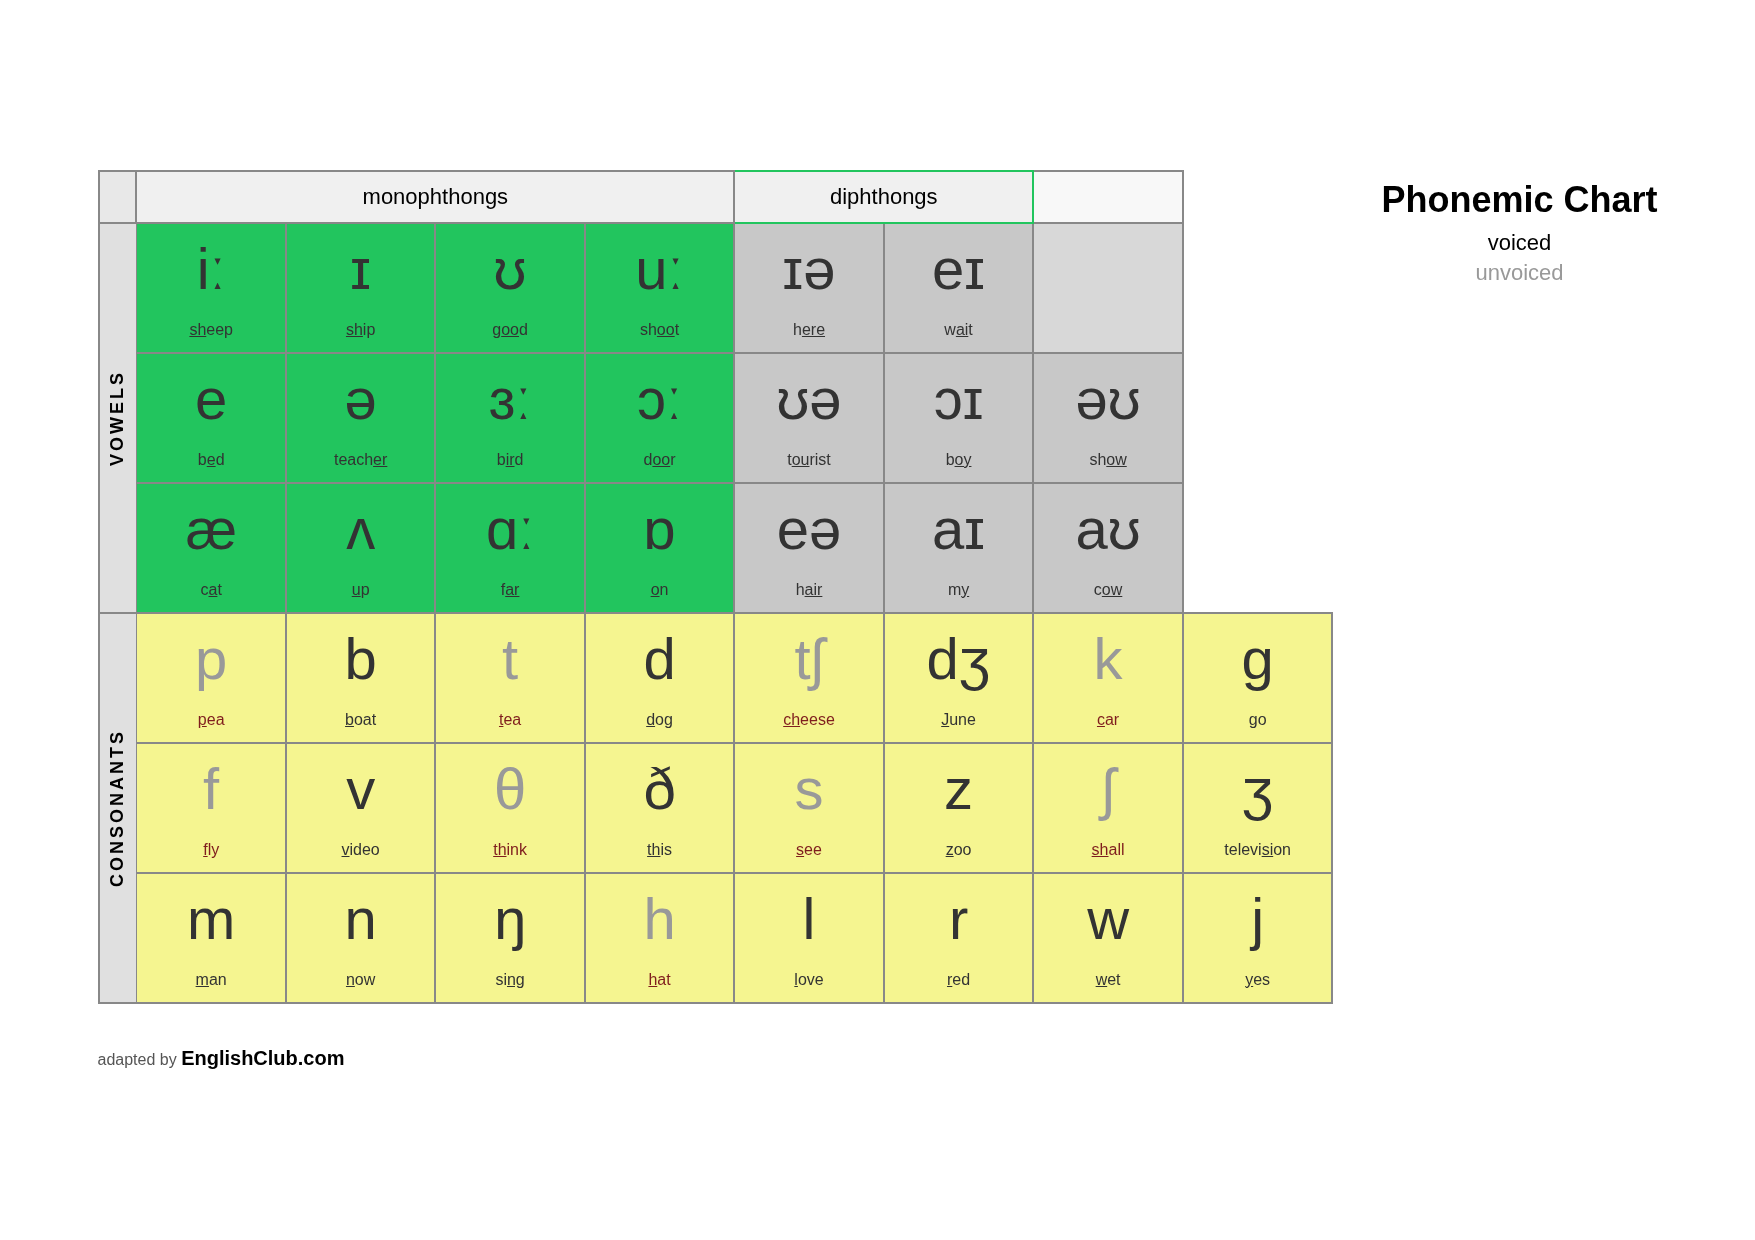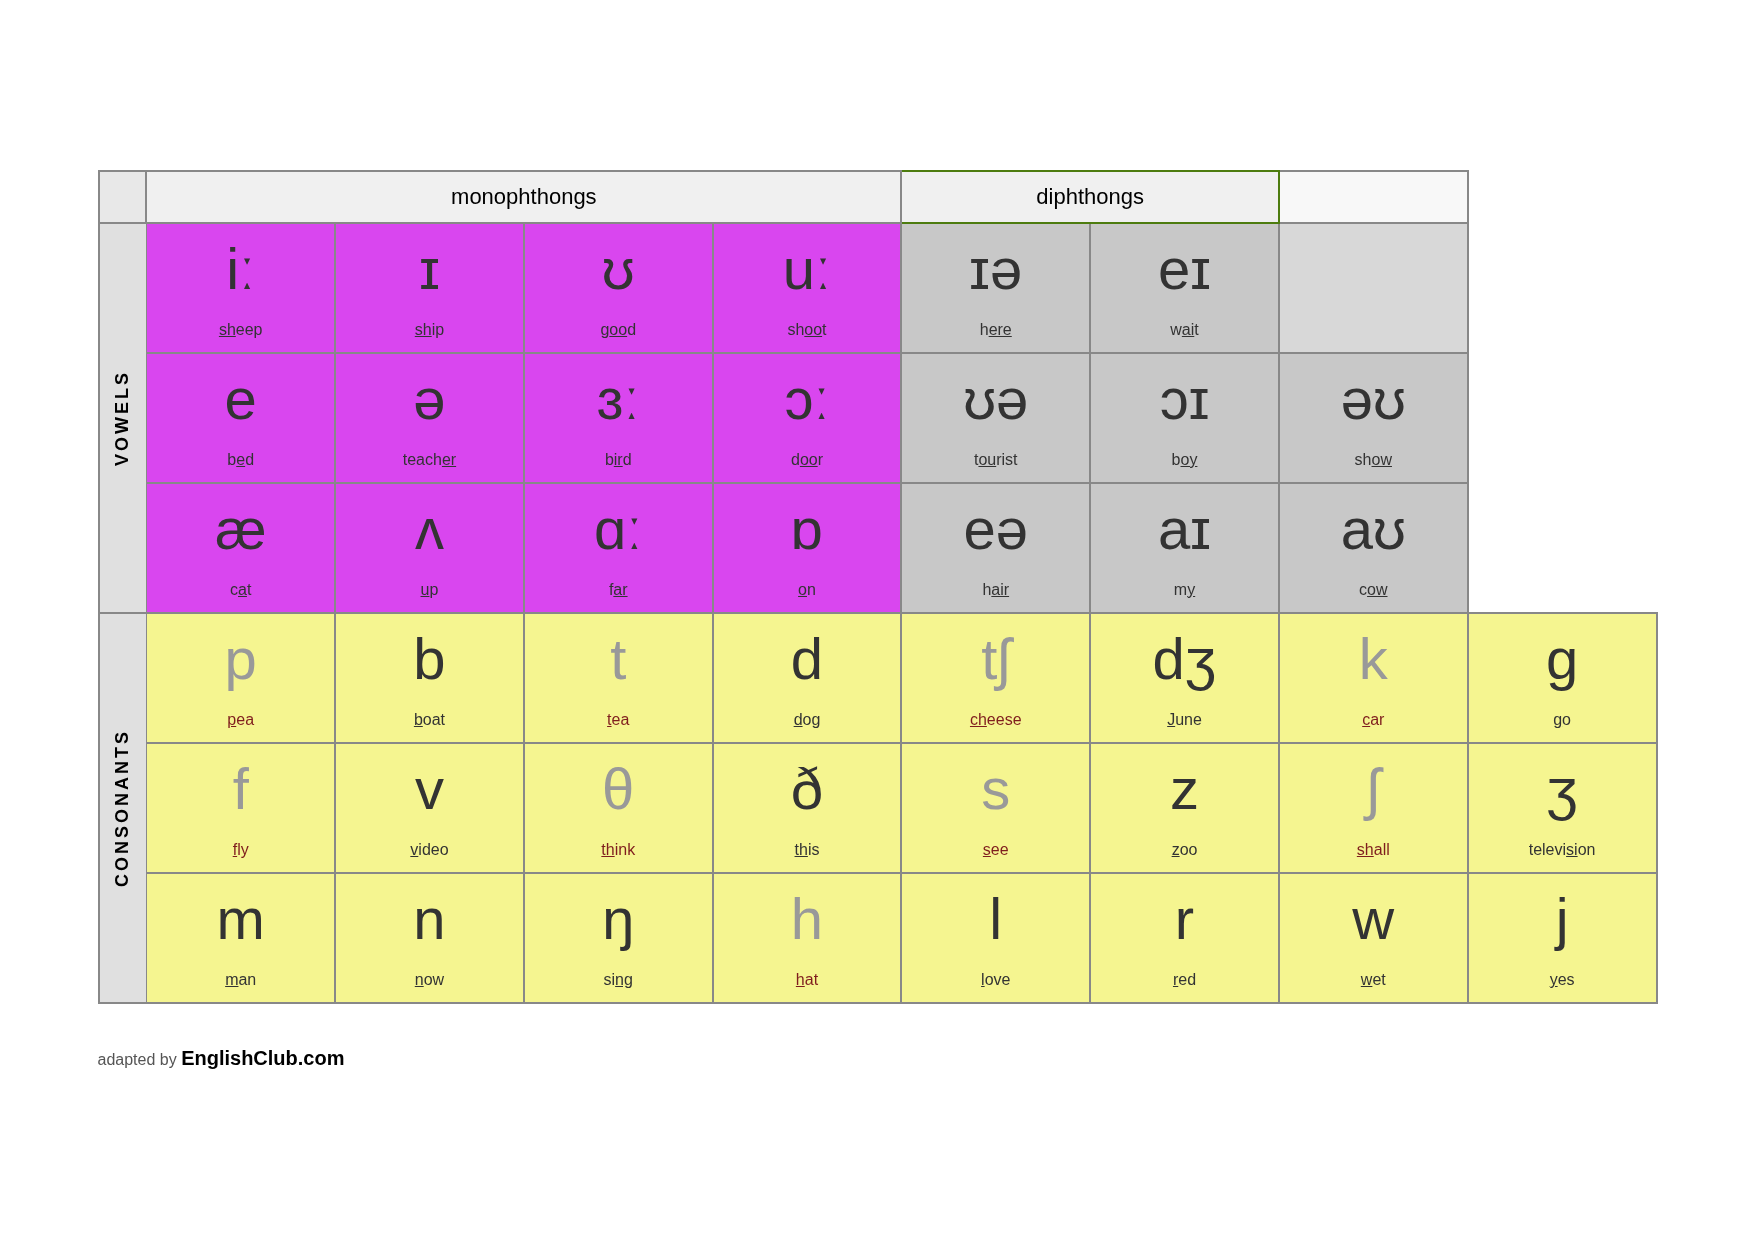--- a/index.html
+++ b/index.html
@@ -72,21 +72,21 @@
       background: #e8e8e8;
       font-size: 20px;
       font-weight: normal;
       padding: 10px 5px;
     }
     .header-main {
       background: #f0f0f0 !important;
       font-size: 22px !important;
     }
     .vowel-cell {
-      background: #d946ef;
+      background: #22c55e;
       width: 150px;
       height: 130px;
       padding: 8px 4px;
     }
     .consonant-cell {
       background: #f5f590;
       width: 150px;
       height: 130px;
       padding: 8px 4px;
     }
@@ -138,21 +138,21 @@
 
 <div class="page-container">
   <div class="top-section">
     <div class="chart-wrapper">
       <table>
 
         <thead>
           <tr class="header-row">
             <th class="empty-cell" style="width:38px; border:2px solid #888;"></th>
             <th colspan="4" class="header-main" style="border:2px solid #888; background:#e8e8e8; font-size:22px; padding:12px;">monophthongs</th>
-            <th colspan="2" class="header-main" style="border:2px solid #4d7c0f; background:#c8c8c8; font-size:22px; padding:12px;">diphthongs</th>
+            <th colspan="2" class="header-main" style="border:2px solid #22c55e; background:#c8c8c8; font-size:22px; padding:12px;">diphthongs</th>
             <th class="empty-cell" style="border:2px solid #888; background:#f8f8f8;"></th>
           </tr>
         </thead>
         <tbody id="chart-body">
         <tr>
               <td rowspan="3" class="section-label">VOWELS</td>
               <td class="vowel-cell">
                 <span class="phoneme-symbol">iː</span>
                 <span class="phoneme-word"><u>sh</u>eep</span>
               </td>
@@ -336,20 +336,25 @@
                 <span class="phoneme-symbol">w</span>
                 <span class="phoneme-word"><u>w</u>et</span>
               </td>
               <td class="consonant-cell">
                 <span class="phoneme-symbol">j</span>
                 <span class="phoneme-word"><u>y</u>es</span>
               </td>
             </tr>
           </tbody>
       </table>
+    </div>
+    <div class="legend">
+      <div class="legend-title">Phonemic Chart</div>
+      <div class="legend-voiced">voiced</div>
+      <div class="legend-unvoiced">unvoiced</div>
     </div>
   </div>
   <div class="footer-text">
     <span class="footer-brand">
       <span>adapted by</span> <strong>EnglishClub.com</strong>
     </span>
   </div>
 </div>
 
 </body></html>

